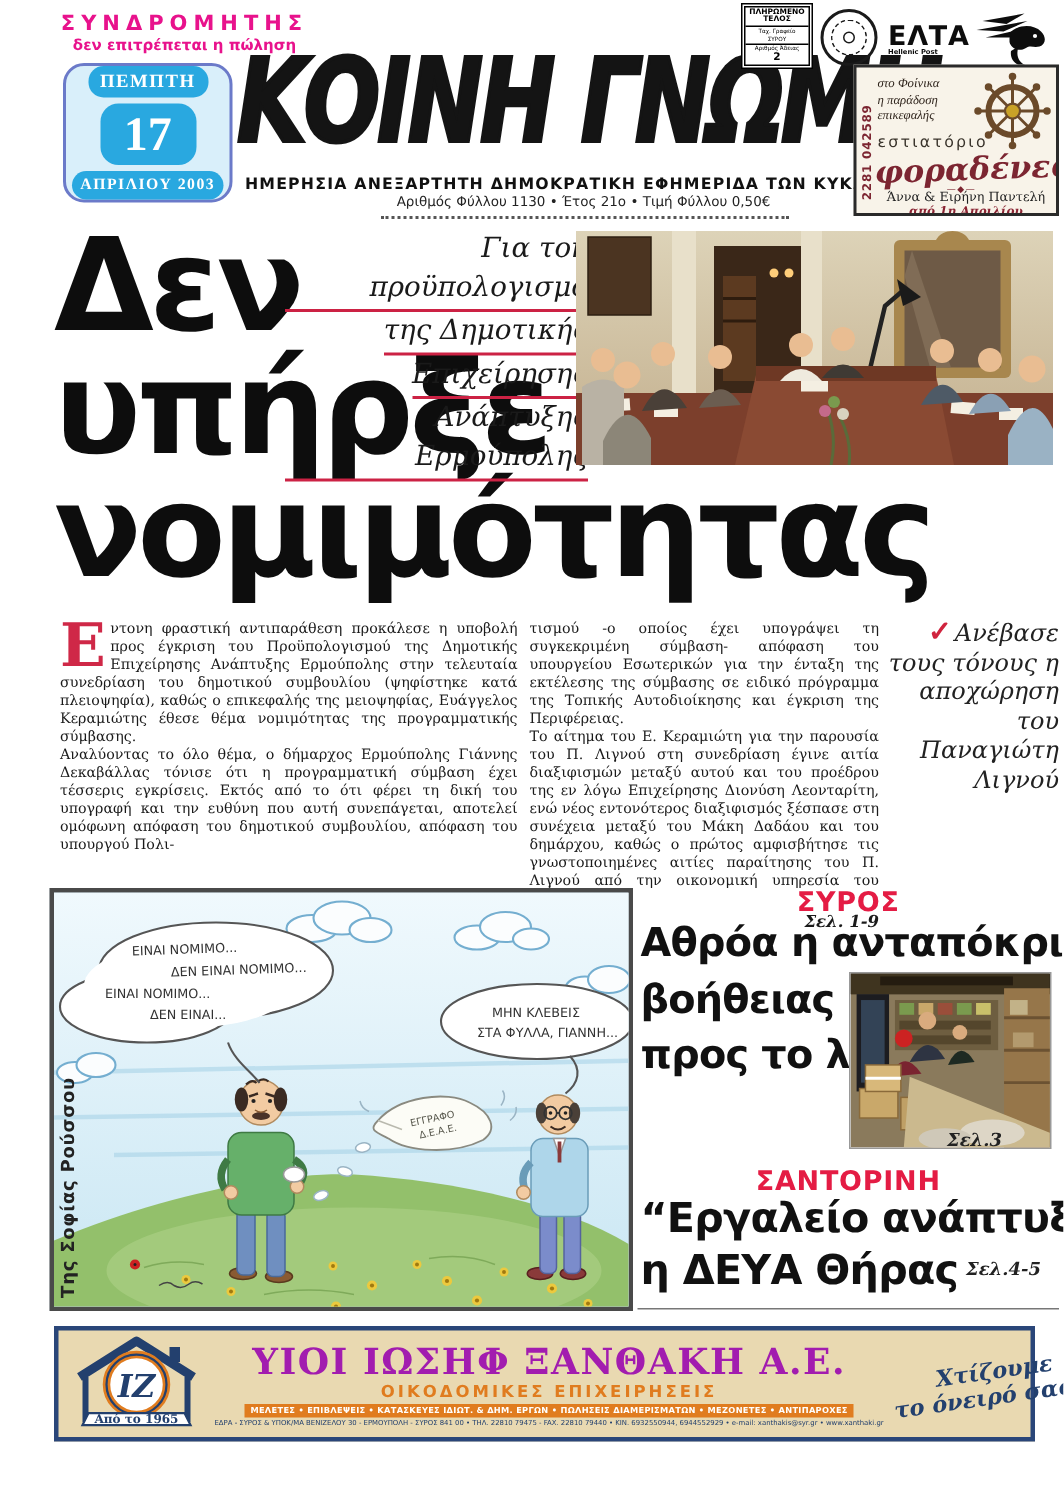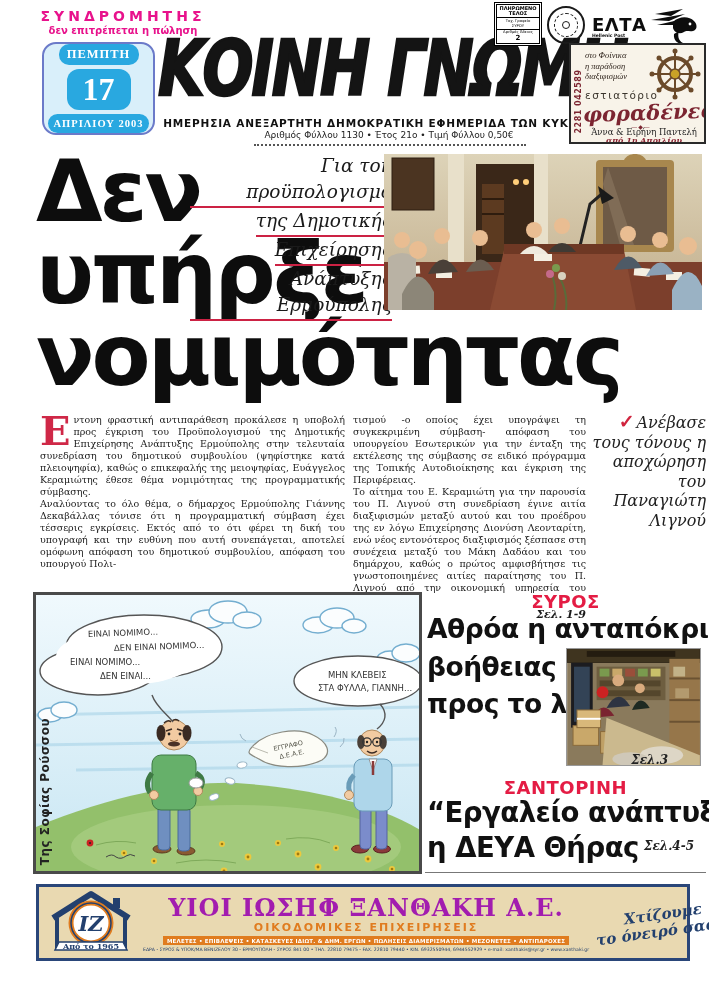--- a/index.html
+++ b/index.html
@@ -163,21 +163,21 @@
       <path d="M30,23 C28,29 30,34 36,36 C30,37 24,33 25,26 Z" fill="#0d0d0d"></path>
       <circle cx="41" cy="16" r="1.4" fill="#fff"></circle>
     </svg>
   </div>
 
   <div class="restad" data-interactable="false">
     <div class="phone" data-interactable="false">2281 042589</div>
     <div class="tag" data-interactable="false">
       <div data-interactable="false">στο Φοίνικα</div>
       <div data-interactable="false">η παράδοση</div>
-      <div data-interactable="false">διαξιφισμών</div>
+      <div data-interactable="false">επικεφαλής</div>
     </div>
     <svg class="wheel" width="54" height="54" viewBox="0 0 54 54" data-interactable="false">
       <g stroke="#6b4a2a" stroke-width="2">
         <circle cx="27" cy="27" r="16" fill="none" stroke-width="4"></circle>
         <line x1="27" y1="5" x2="27" y2="49"></line>
           <line x1="5" y1="27" x2="49" y2="27"></line>
         <line x1="12" y1="12" x2="42" y2="42"></line>
           <line x1="42" y1="12" x2="12" y2="42"></line>
       </g>
       <g fill="#6b4a2a">

